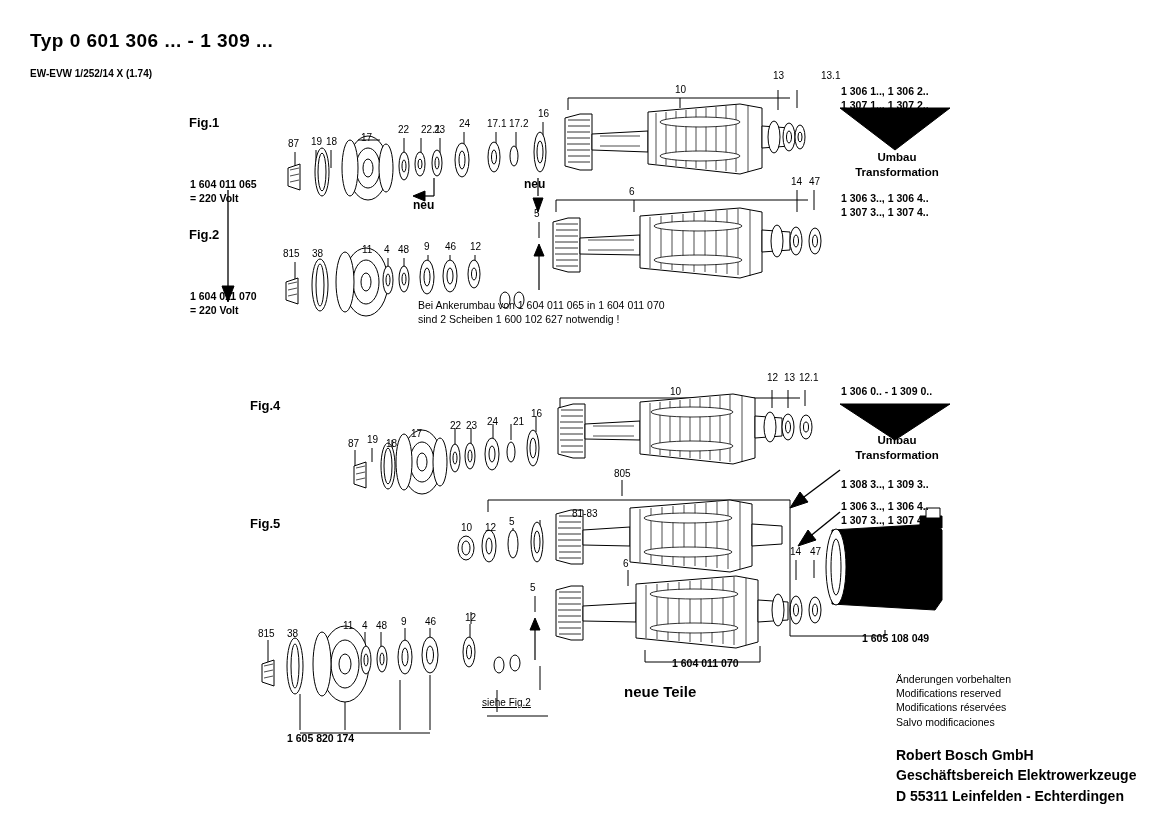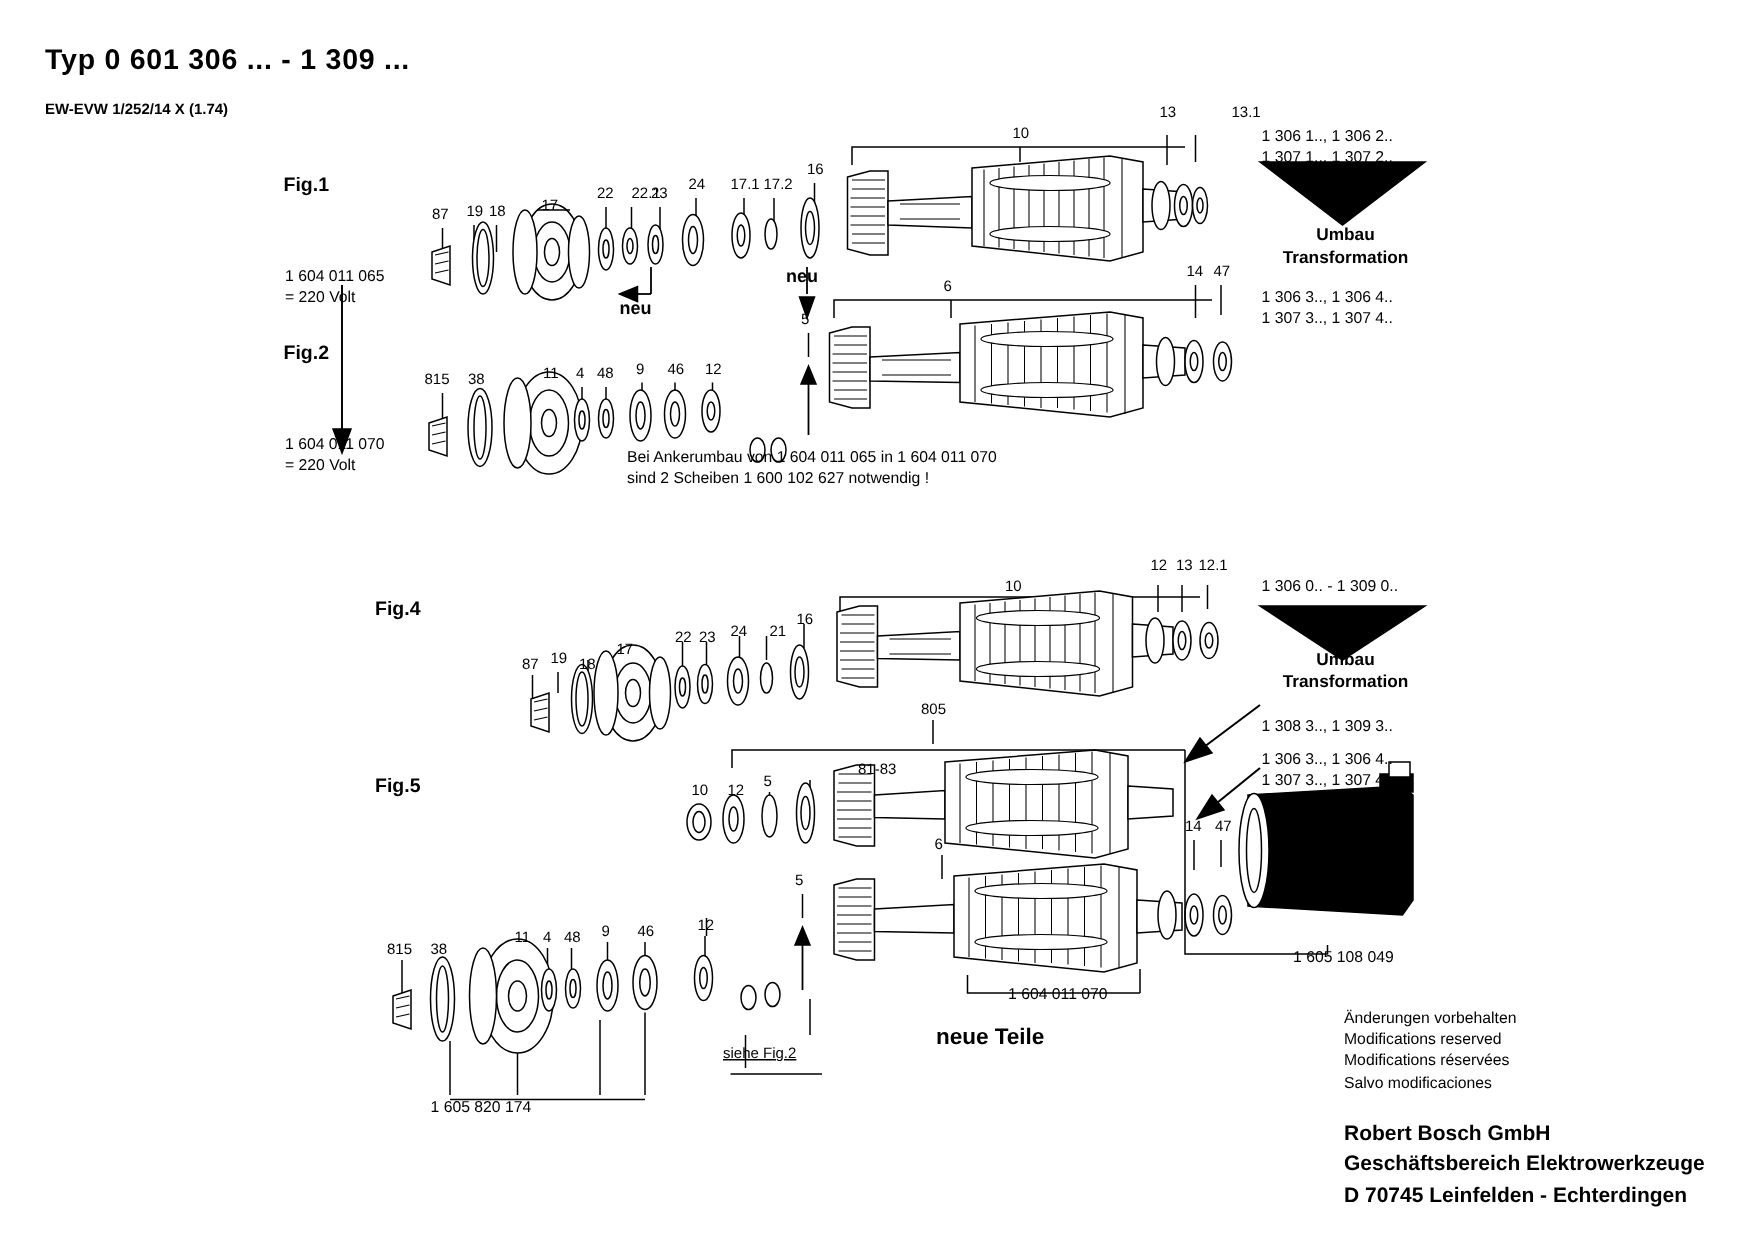--- a/index.html
+++ b/index.html
@@ -17,21 +17,21 @@
   #title{left:30px;top:30px;font-size:19px;font-weight:bold;letter-spacing:.5px;}
   #subtitle{left:30px;top:68px;font-size:10px;font-weight:bold;}
   .fig{font-size:13px;font-weight:bold;}
   .note{font-size:10.5px;line-height:1.35;}
   .corp{font-size:14px;font-weight:bold;line-height:1.45;}
   .mods{font-size:10.5px;line-height:1.35;}
   .neu{font-size:12px;font-weight:bold;}
   .bigtxt{font-size:15px;font-weight:bold;}
   .umbau{font-size:11.5px;font-weight:bold;line-height:1.3;text-align:center;}
   svg{position:absolute;left:0;top:0;}
-  .pn{font-size:10.5px;font-weight:normal;line-height:1.3;}
+  .pn{font-size:10.5px;font-weight:bold;line-height:1.3;}
 </style>
 </head>
 <body>
 
 <div class="abs" id="title">Typ 0 601 306 ... - 1 309 ...</div>
 <div class="abs" id="subtitle">EW-EVW 1/252/14 X (1.74)</div>
 
 <svg width="1169" height="826" viewBox="0 0 1169 826">
   <g fill="none" stroke="#000" stroke-width="1">
 
@@ -543,14 +543,14 @@
 
 <div class="abs mods" style="left:896px;top:672px;">
   <div>Änderungen vorbehalten</div>
   <div>Modifications reserved</div>
   <div>Modifications réservées</div>
   <div>Salvo modificaciones</div>
 </div>
 <div class="abs corp" style="left:896px;top:745px;">
   <div>Robert Bosch GmbH</div>
   <div>Geschäftsbereich Elektrowerkzeuge</div>
-  <div>D 70745 Leinfelden - Echterdingen</div>
+  <div>D 55311 Leinfelden - Echterdingen</div>
 </div>
 
 </body></html>

